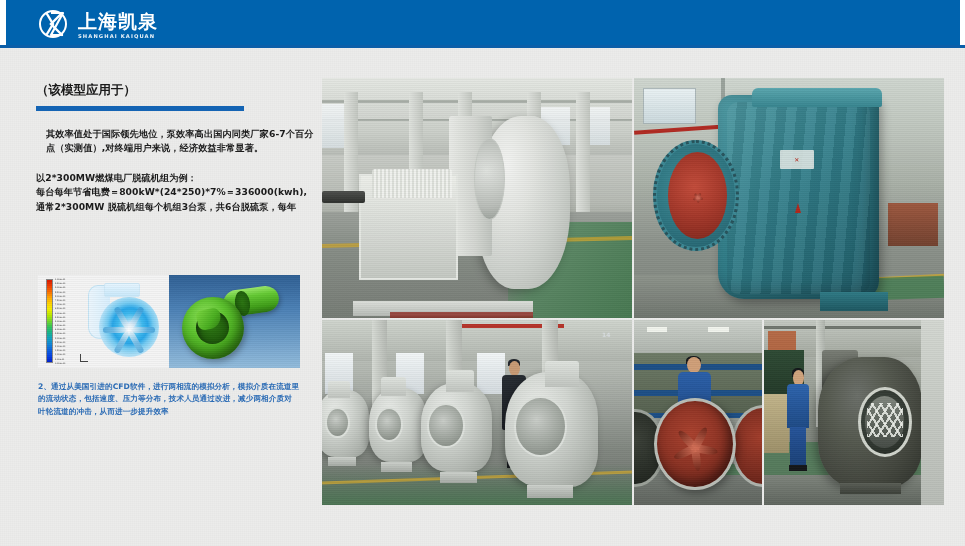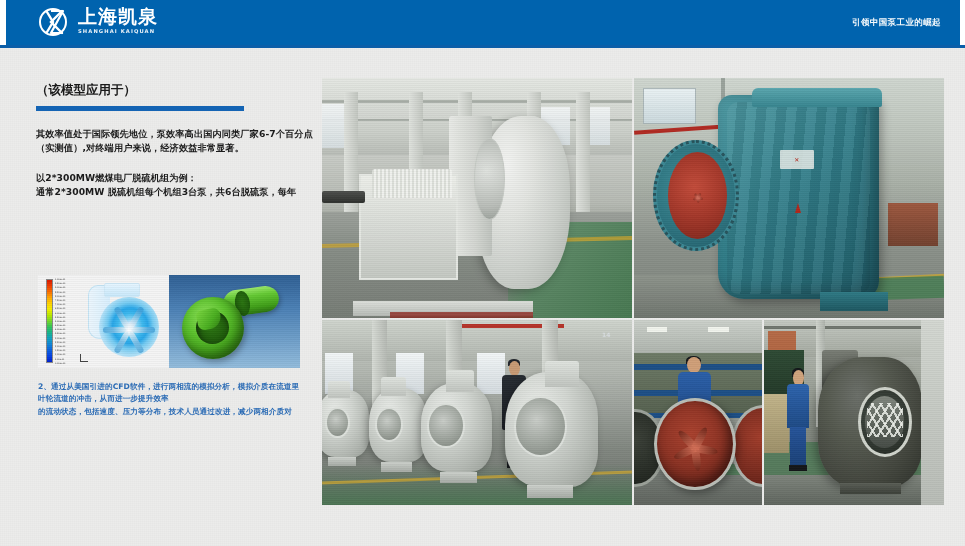--- a/index.html
+++ b/index.html
@@ -44,21 +44,21 @@
     position: absolute;
     right: 0; top: 0; width: 5px; height: 45px;
     background: #ffffff;
   }
 
   .logo-wrap {
     position: absolute;
     left: 38px; top: 7px;
     height: 32px;
     display: flex;
-    align-items: flex-start;
+    align-items: flex-end;
     gap: 6px;
   }
   .logo-mark {
     width: 34px; height: 30px;
     position: relative;
   }
   .logo-cn {
     color: #ffffff;
     font-size: 19px;
     font-weight: bold;
@@ -129,20 +129,21 @@
     text-underline-offset: 2px;
     letter-spacing: 0.2px;
     margin-bottom: 3px;
   }
   .body-para {
     font-size: 9.2px;
     font-weight: bold;
     color: #1b1b1b;
     line-height: 1.55;
     letter-spacing: 0.1px;
+    margin-left: 10px;
   }
   .body-block2 { margin-top: 15px; }
   .body-line {
     font-size: 9.2px;
     font-weight: bold;
     color: #1b1b1b;
     line-height: 1.58;
     letter-spacing: 0.05px;
     white-space: nowrap;
   }
@@ -750,37 +751,37 @@
           <path d="M24 4 L13 15 L24 26" fill="none" stroke="#ffffff" stroke-width="2.4" stroke-linecap="round"></path>
           <path d="M13 4 L25 4 L13 26 L25 26" fill="none" stroke="#ffffff" stroke-width="2.2" stroke-linejoin="round"></path>
         </svg>
       </span>
       <span class="logo-text-col">
         <span class="logo-cn">上海凯泉</span>
         <span class="logo-en">SHANGHAI KAIQUAN</span>
       </span>
     </div>
 
-    <div class="header-slogan">引领中国泵工业的崛起</div>
   </div>
   <div class="header-accent"></div>
 
   <div class="left-col">
 
     <div class="title-row">
       <span class="title-sub">（该模型应用于）</span>
     </div>
     <div class="title-rule"></div>
 
     <div class="body-block">
       <div class="body-para">其效率值处于国际领先地位，泵效率高出国内同类厂家6-7个百分点（实测值）,对终端用户来说，经济效益非常显著。</div>
     </div>
 
     <div class="body-block2">
       <div class="body-line">以2*300MW燃煤电厂脱硫机组为例：</div>
+      <div class="body-line">每台每年节省电费＝800kW*(24*250)*7%＝336000(kwh),</div>
       <div class="body-line">通常2*300MW 脱硫机组每个机组3台泵，共6台脱硫泵，每年</div>
     </div>
   </div>
 
   <div class="cfd-row">
 
     <div class="cfd-box cfd-contour grain">
       <div class="cfd-legend"></div>
       <div class="cfd-legend-ticks">
         <span class="cfd-tick">1.00e+01</span>
@@ -824,22 +825,22 @@
       <div class="cad-pipe"></div>
       <div class="cad-pipe-end"></div>
       <div class="cad-ring"></div>
       <div class="cad-hole"></div>
       <div class="cad-inner-vane"></div>
     </div>
   </div>
 
   <div class="notes">
     <div class="note-line">2、通过从美国引进的CFD软件，进行两相流的模拟分析，模拟介质在流道里</div>
+    <div class="note-line">的流动状态，包括速度、压力等分布，技术人员通过改进，减少两相介质对</div>
     <div class="note-line">叶轮流道的冲击，从而进一步提升效率</div>
-    <div class="note-line">的流动状态，包括速度、压力等分布，技术人员通过改进，减少两相介质对</div>
   </div>
 
   <div class="photos">
 
     <div class="ph ph-top-left p1 grain">
       <div class="p1-roof"></div>
       <div class="p1-beam" style="left:0;top:9%;width:100%;height:1.4%;"></div>
       <div class="p1-beam" style="left:0;top:17%;width:100%;height:1.1%;"></div>
       <div class="p1-window" style="left:0;top:11%;width:9%;height:18%;"></div>
       <div class="p1-window" style="left:70%;top:12%;width:10%;height:16%;"></div>

